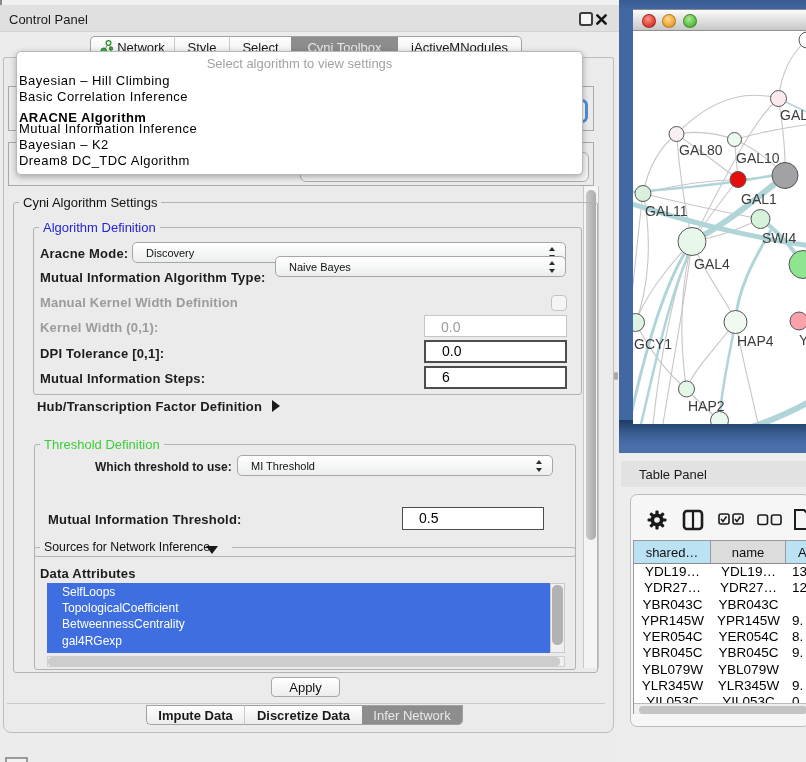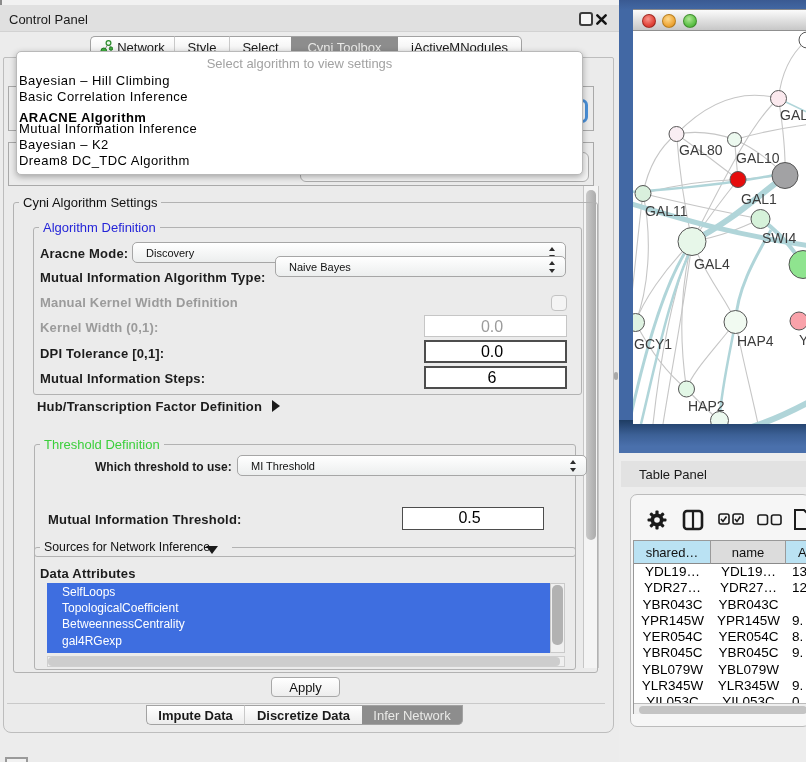--- a/index.html
+++ b/index.html
@@ -11,22 +11,22 @@
   .fs{position:absolute;border:1px solid #b2b2b2;border-radius:3px;}
   .fst{position:absolute;top:-8px;left:5px;background:#ebebeb;padding:0 4px;font-size:13px;white-space:nowrap;}
   .combo{position:absolute;background:linear-gradient(#ffffff,#eceeee);border:1px solid #a6a6a6;
          border-radius:5px;font-size:11px;color:#111;box-sizing:border-box;}
   .combo .ctx{position:absolute;left:13px;top:50%;transform:translateY(-50%);white-space:nowrap;}
   .arrud{position:absolute;right:9px;top:50%;width:7px;height:12px;transform:translateY(-50%);}
   .tri-u{position:absolute;left:0;top:0;width:0;height:0;border-left:3.5px solid transparent;
          border-right:3.5px solid transparent;border-bottom:4.5px solid #2c2c2c;}
   .tri-d{position:absolute;left:0;bottom:0;width:0;height:0;border-left:3.5px solid transparent;
          border-right:3.5px solid transparent;border-top:4.5px solid #2c2c2c;}
-  .inp{position:absolute;background:#fff;font-size:16px;color:#000;text-align:center;
-       box-sizing:border-box;padding:0 7px 0 0;}
+  .inp{position:absolute;background:#fff;font-size:14px;color:#000;text-align:left;
+       box-sizing:border-box;padding:0 7px 0 16px;}
   .tab{position:absolute;top:0;height:100%;box-sizing:border-box;background:linear-gradient(#ffffff,#ececec);
        border-top:1px solid #a2a2a2;border-bottom:1px solid #a2a2a2;font-size:13px;color:#1a1a1a;
        display:flex;align-items:center;justify-content:center;white-space:nowrap;}
   .tabsel{background:#8d8d8d;color:#e9e9e7;}
   .pitem{position:absolute;left:2px;font-size:13px;color:#000;white-space:nowrap;letter-spacing:0.45px;}
 </style>
 </head>
 <body>
 
 <div class="abs" style="left:0;top:0;width:2px;height:5px;background:#8a8a8a;z-index:5;"></div>
@@ -117,21 +117,21 @@
 
   <div class="lbl" style="left:37px;top:399px;">Hub/Transcription Factor Definition</div>
   <div class="abs" style="left:272px;top:400px;width:0;height:0;border-top:6px solid transparent;
        border-bottom:6px solid transparent;border-left:8px solid #1a1a1a;"></div>
 
   <div class="fs" style="left:34px;top:444px;width:540px;height:111px;">
     <span class="fst" style="color:#3ccf3c;">Threshold Definition</span>
   </div>
 
   <div class="lbl" style="left:95px;top:460px;font-size:12px;letter-spacing:0;">Which threshold to use:</div>
-  <div class="combo" style="left:237px;top:455px;width:350px;height:21px;">
+  <div class="combo" style="left:237px;top:455px;width:316px;height:21px;">
     <span class="ctx">MI Threshold</span>
     <span class="arrud">
         <span class="tri-u"></span>
         <span class="tri-d"></span>
       </span>
   </div>
 
   <div class="lbl" style="left:48px;top:512px;">Mutual Information Threshold:</div>
   <div class="inp" style="left:402px;top:507px;width:142px;height:23px;border:1.5px solid #4d4d4d;line-height:20px;">0.5</div>
 

